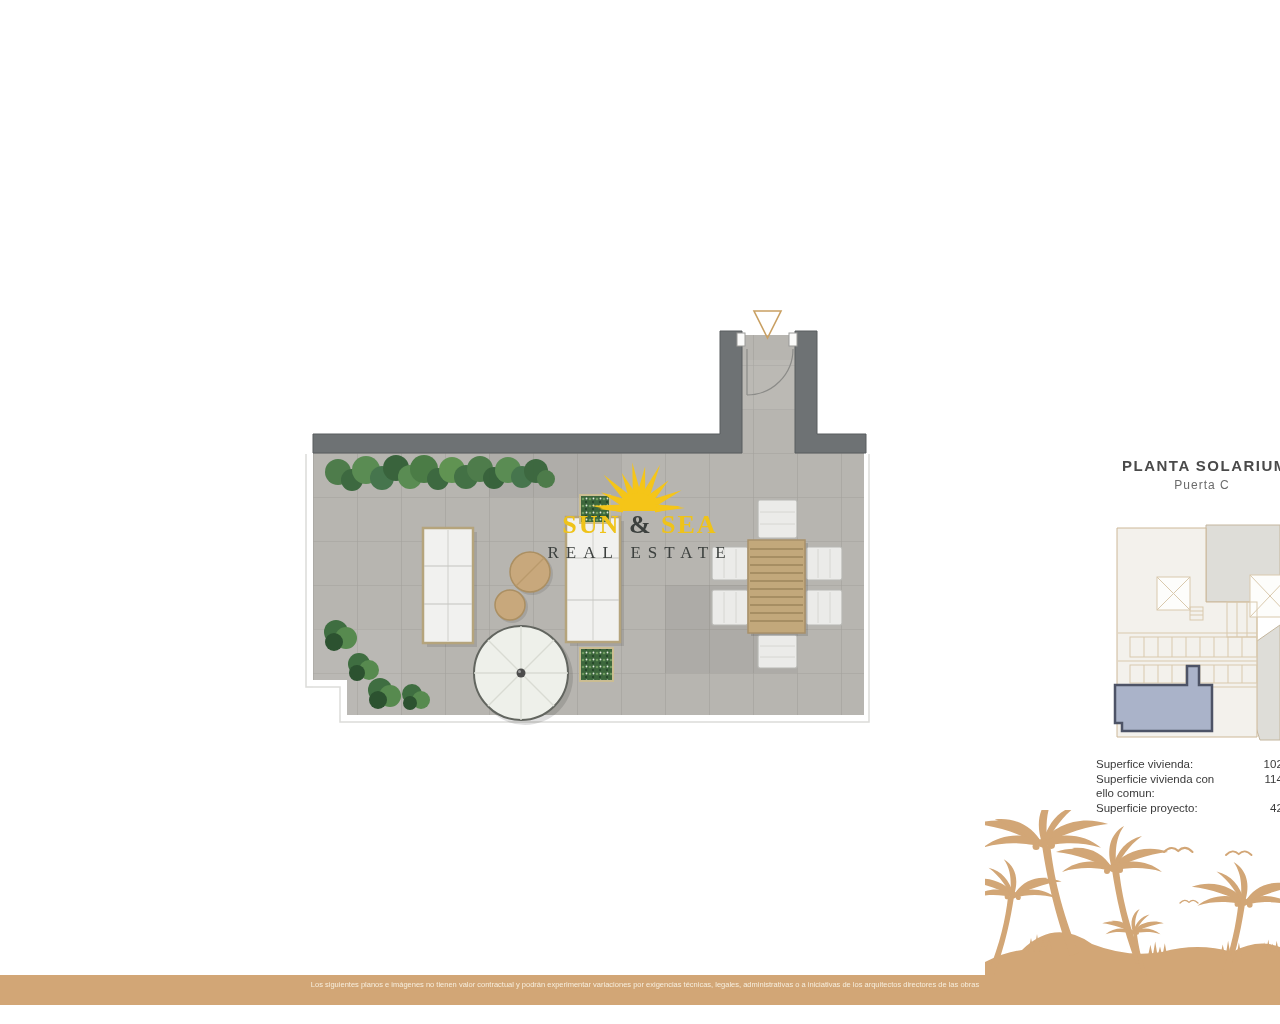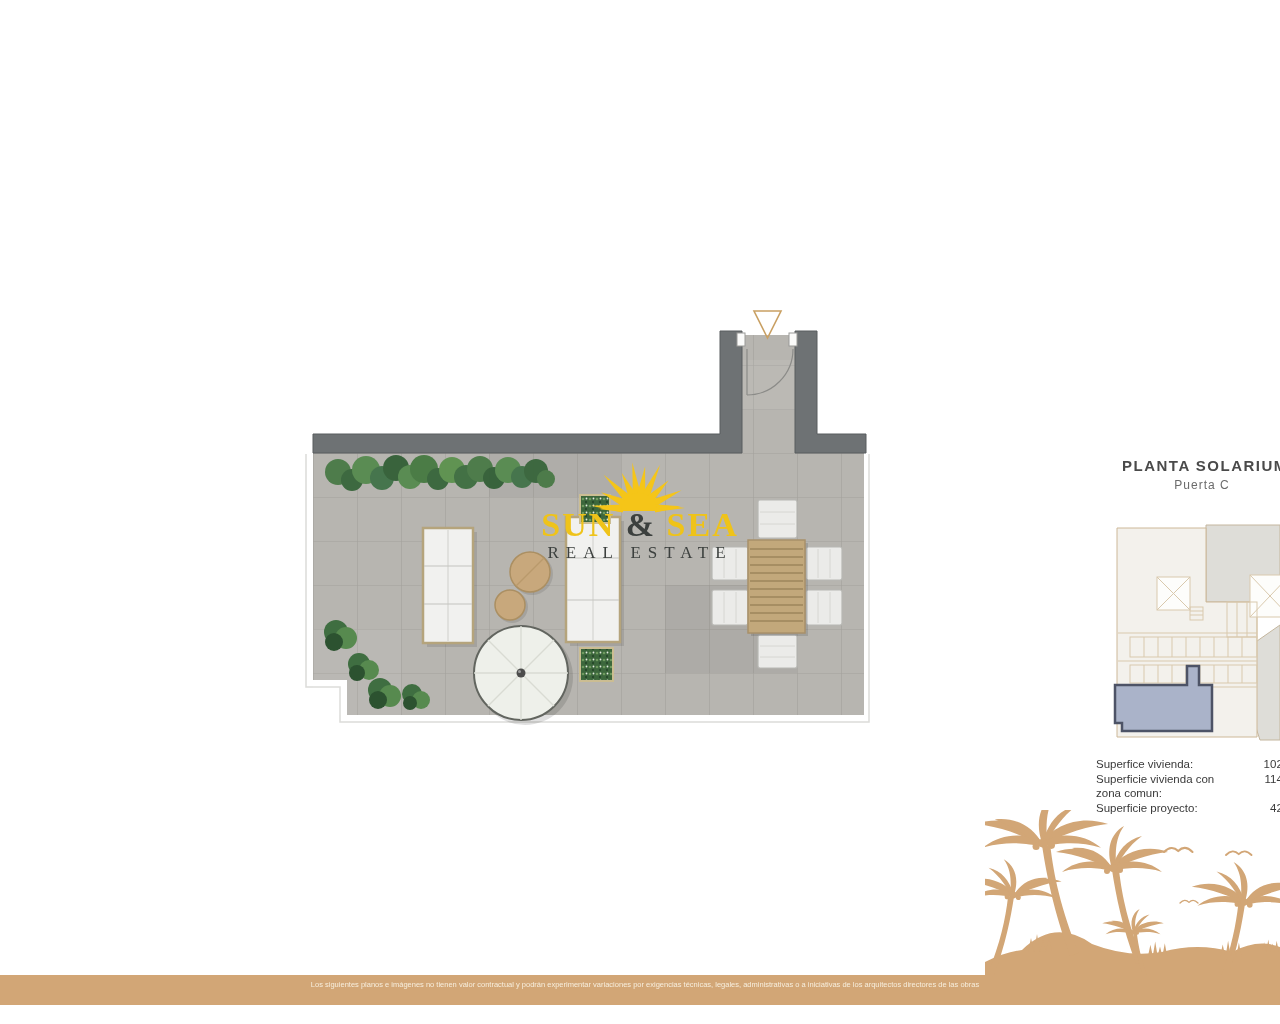--- a/index.html
+++ b/index.html
@@ -5,21 +5,21 @@
   html,body{margin:0;padding:0;background:#ffffff;}
   #page{position:relative;width:1280px;height:1024px;overflow:hidden;background:#ffffff;
         font-family:"Liberation Sans", sans-serif;}
 
   
   #plan-wrap{position:absolute;left:0;top:0;width:1280px;height:1024px;}
   svg{display:block;}
 
   
   #logo{position:absolute;left:540px;top:452px;width:200px;height:125px;text-align:center;z-index:5;}
-  #logo .words{font-family:"Liberation Serif", serif;font-weight:bold;font-size:34px;
+  #logo .words{font-family:"Liberation Serif", serif;font-weight:bold;font-size:26px;
                letter-spacing:2px;color:#efc319;line-height:30px;margin-top:-4px;white-space:nowrap;}
   #logo .words .amp{color:#3c403e;}
   #logo .tagline{font-family:"Liberation Serif", serif;font-size:17px;letter-spacing:7px;
                  color:#3c403e;margin-top:3px;white-space:nowrap;}
 
   
   #panel-title{position:absolute;left:1122px;top:457px;width:175px;white-space:nowrap;
                font-size:15px;font-weight:bold;letter-spacing:1.5px;color:#4a4a4a;}
   #panel-subtitle{position:absolute;left:1122px;top:478px;width:160px;text-align:center;
                   font-size:12px;letter-spacing:1px;color:#6b6b6b;}
@@ -288,21 +288,21 @@
 
     <path d="M1115,685 L1187,685 L1187,666 L1199,666 L1199,685 L1212,685 L1212,731 L1122,731 L1122,723 L1115,723 Z" fill="#aab3c9" stroke="#4d5366" stroke-width="2.5"></path>
   </svg>
 
   <div id="surfaces">
     <div class="srow">
       <span class="lab">Superfice vivienda:</span>
       <span class="val">102.</span>
     </div>
     <div class="srow">
-      <span class="lab">Superficie vivienda con zona comun:</span>
+      <span class="lab">Superficie vivienda con ello comun:</span>
       <span class="val">114.</span>
     </div>
     <div class="srow">
       <span class="lab">Superficie proyecto:</span>
       <span class="val">42.</span>
     </div>
   </div>
 
   <svg id="palms" width="295" height="165" viewBox="985 810 295 165">
     <defs>

